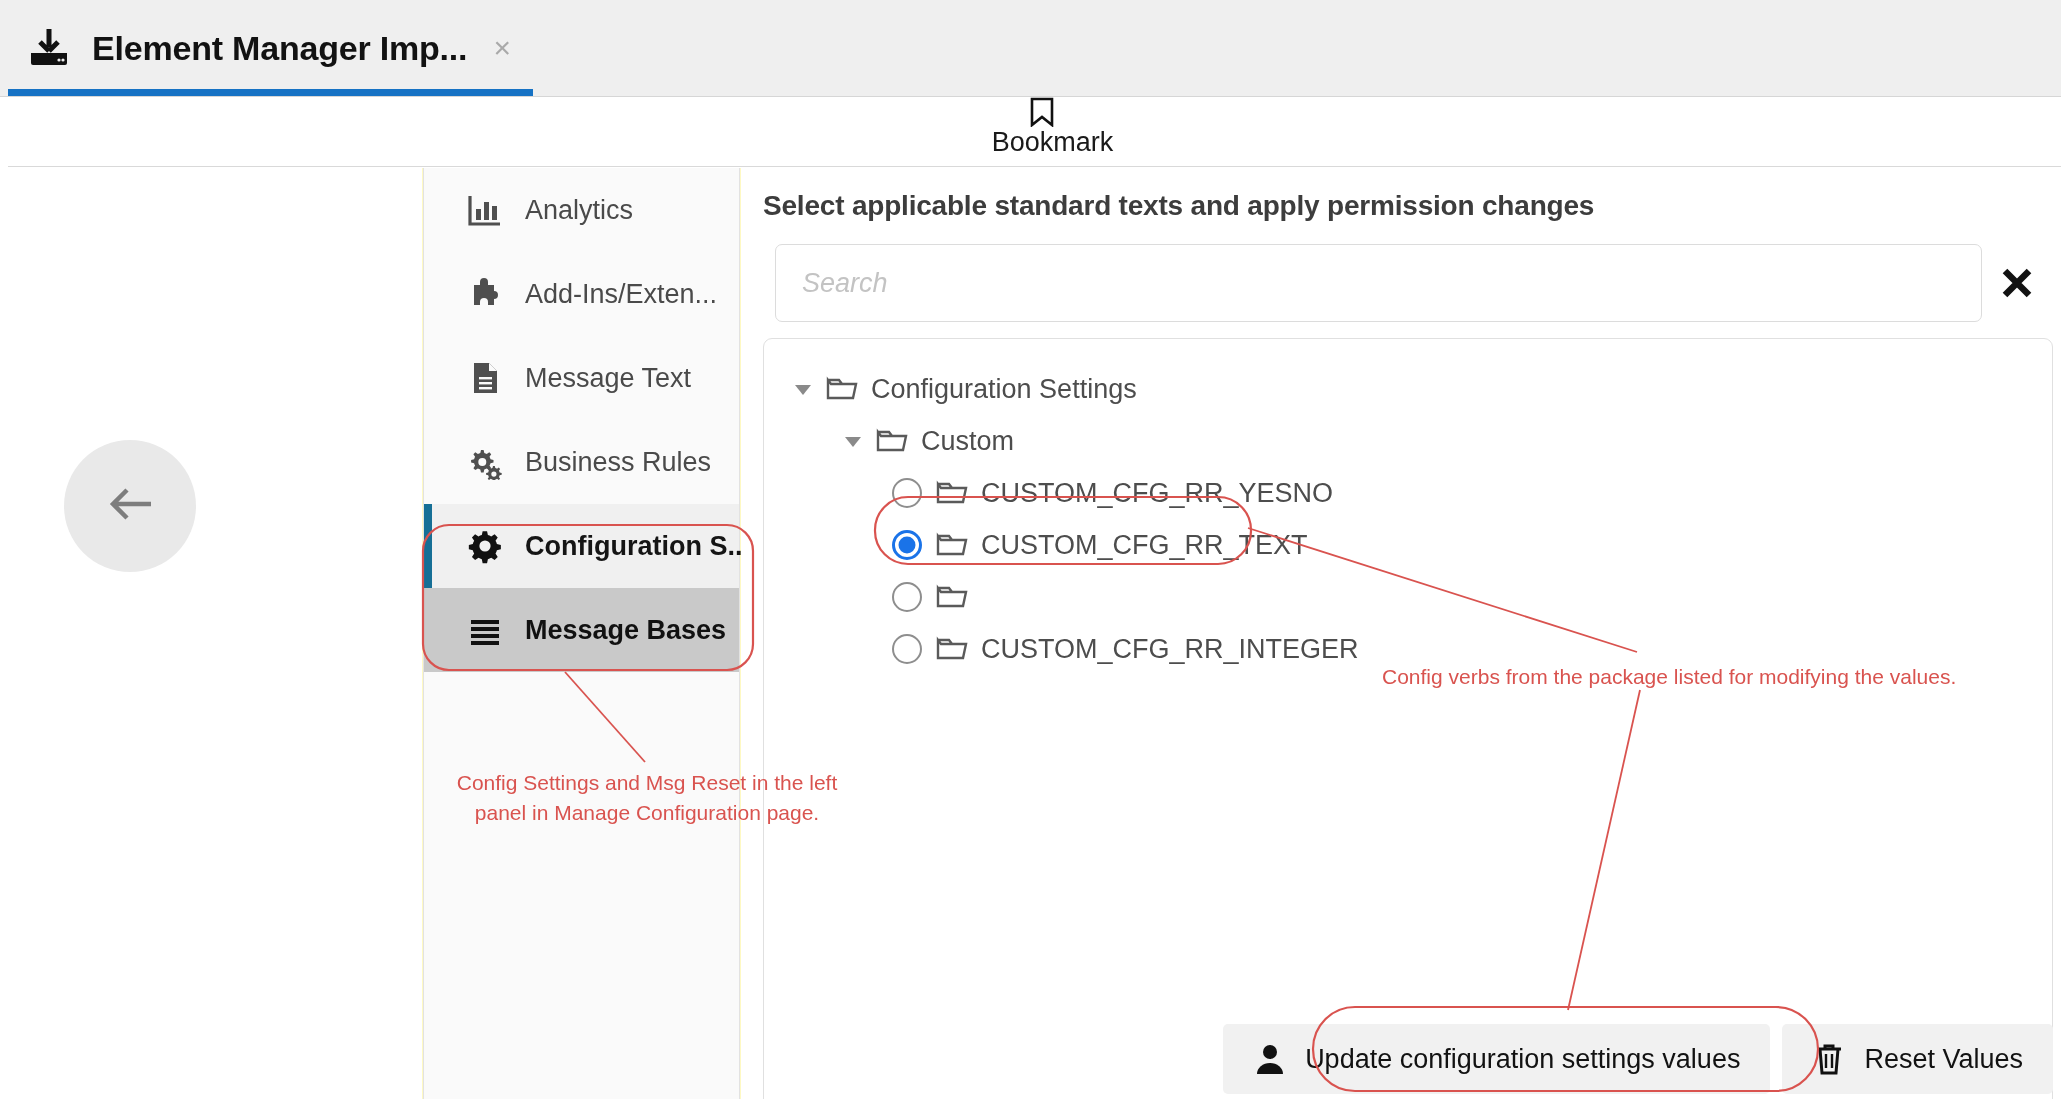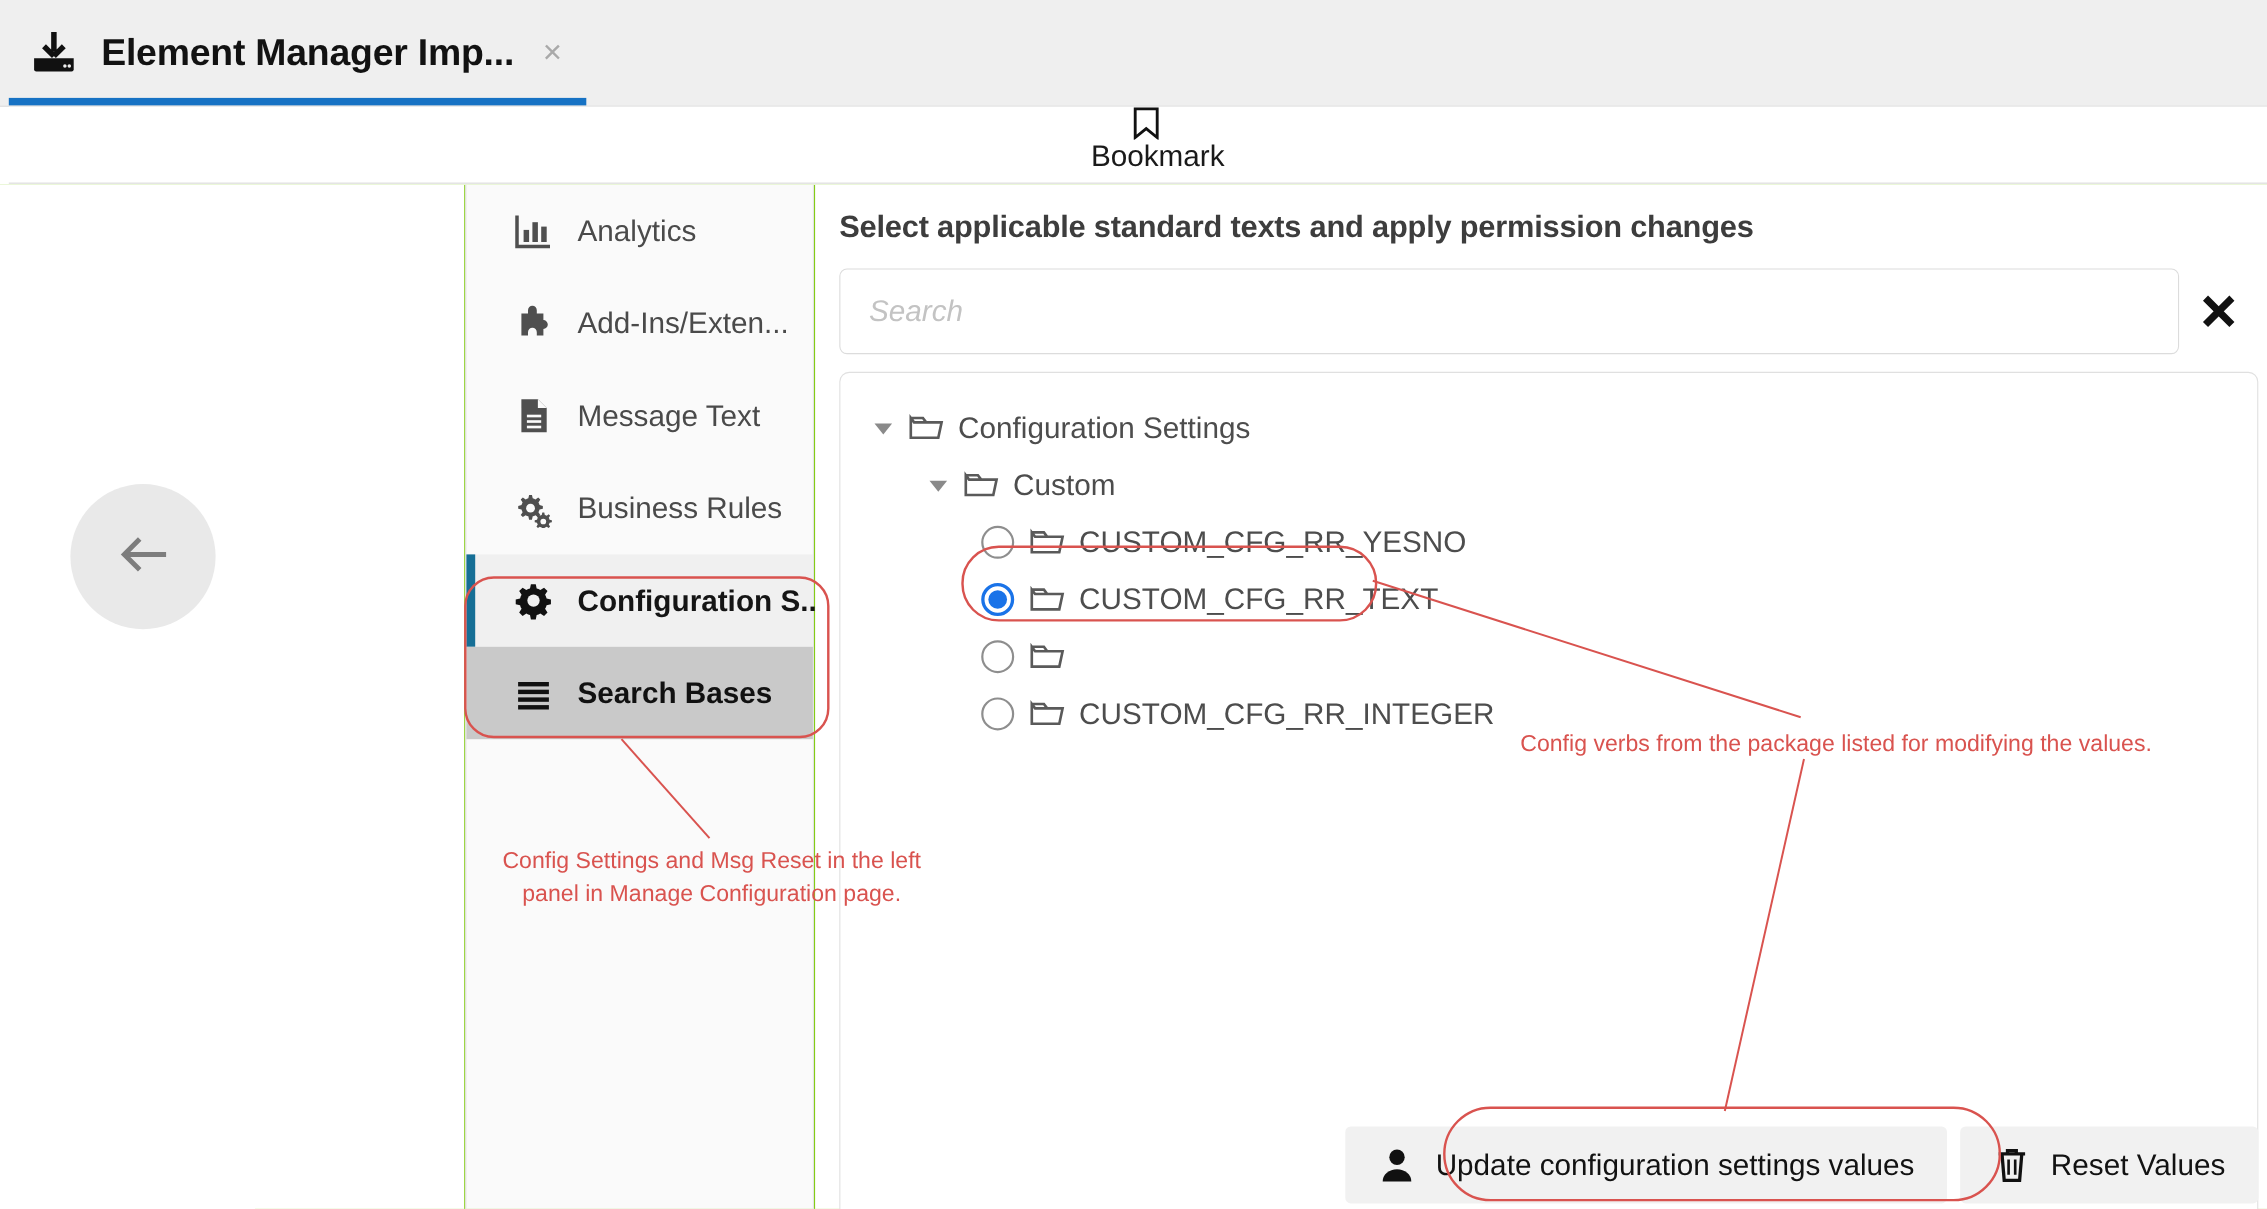--- a/index.html
+++ b/index.html
@@ -43,21 +43,21 @@
     display:flex; align-items:center; padding-left:36px;
     border-bottom:1px solid #d9d9d9;
     flex-direction:column;
   }
   .bm-icon { width:26px; height:30px; margin-right:22px; }
   .bm-text { font-size:27px; color:#1a1a1a; }
 
   
   .page {
     position:absolute; left:0; top:168px; width:2061px; height:931px;
-    background:#84cc16;
+    background:#fef9c3;
   }
   .left-blank {
     position:absolute; left:0; top:0; width:422px; height:931px;
     background:#ffffff; border-right:0px;
   }
   .back-btn {
     position:absolute; left:64px; top:272px;
     width:132px; height:132px; border-radius:50%;
     background:#e9e9e9; display:flex; align-items:center; justify-content:center;
     cursor:pointer;
@@ -101,21 +101,21 @@
     position:absolute; left:22px; top:22px;
     font-size:28px; font-weight:bold; color:#3d3d3d; letter-spacing:-0.2px;
   }
   .search-row {
     position:absolute; left:22px; top:76px; width:1290px; height:78px;
     display:flex; align-items:center;
   }
   .search-box {
     width:1218px; height:78px;
     border:1px solid #dcdcdc; border-radius:7px; background:#fff;
-    display:flex; align-items:flex-end; padding-left:24px;
+    display:flex; align-items:flex-end; padding-left:24px;margin-left:12px;
   }
   .search-box input {
     border:none; outline:none; width:100%; height:100%;
     font-size:27px; font-family:"Liberation Sans", sans-serif;
     color:#333;
     background:transparent;
   }
   .search-box input::placeholder { color:#c3c3c3; font-style:italic; }
   .clear-x {
     width:72px; height:78px; display:flex; align-items:center; justify-content:center;
@@ -282,21 +282,21 @@
 
     <div class="nav-item active-dark">
       <span class="nav-ico">
         <svg viewBox="0 0 36 36" width="36" height="36">
           <rect x="4" y="8" width="28" height="4" fill="#111"></rect>
           <rect x="4" y="15" width="28" height="4" fill="#111"></rect>
           <rect x="4" y="22" width="28" height="4" fill="#111"></rect>
           <rect x="4" y="29" width="28" height="4" fill="#111"></rect>
         </svg>
       </span>
-      <span class="nav-label">Search Bases</span>
+      <span class="nav-label">Message Bases</span>
     </div>
   </div>
 
   <div class="main">
 
     <div class="main-heading">Select applicable standard texts and apply permission changes</div>
 
     <div class="search-row">
       <div class="search-box">
         <input type="text" placeholder="Search" style="">

